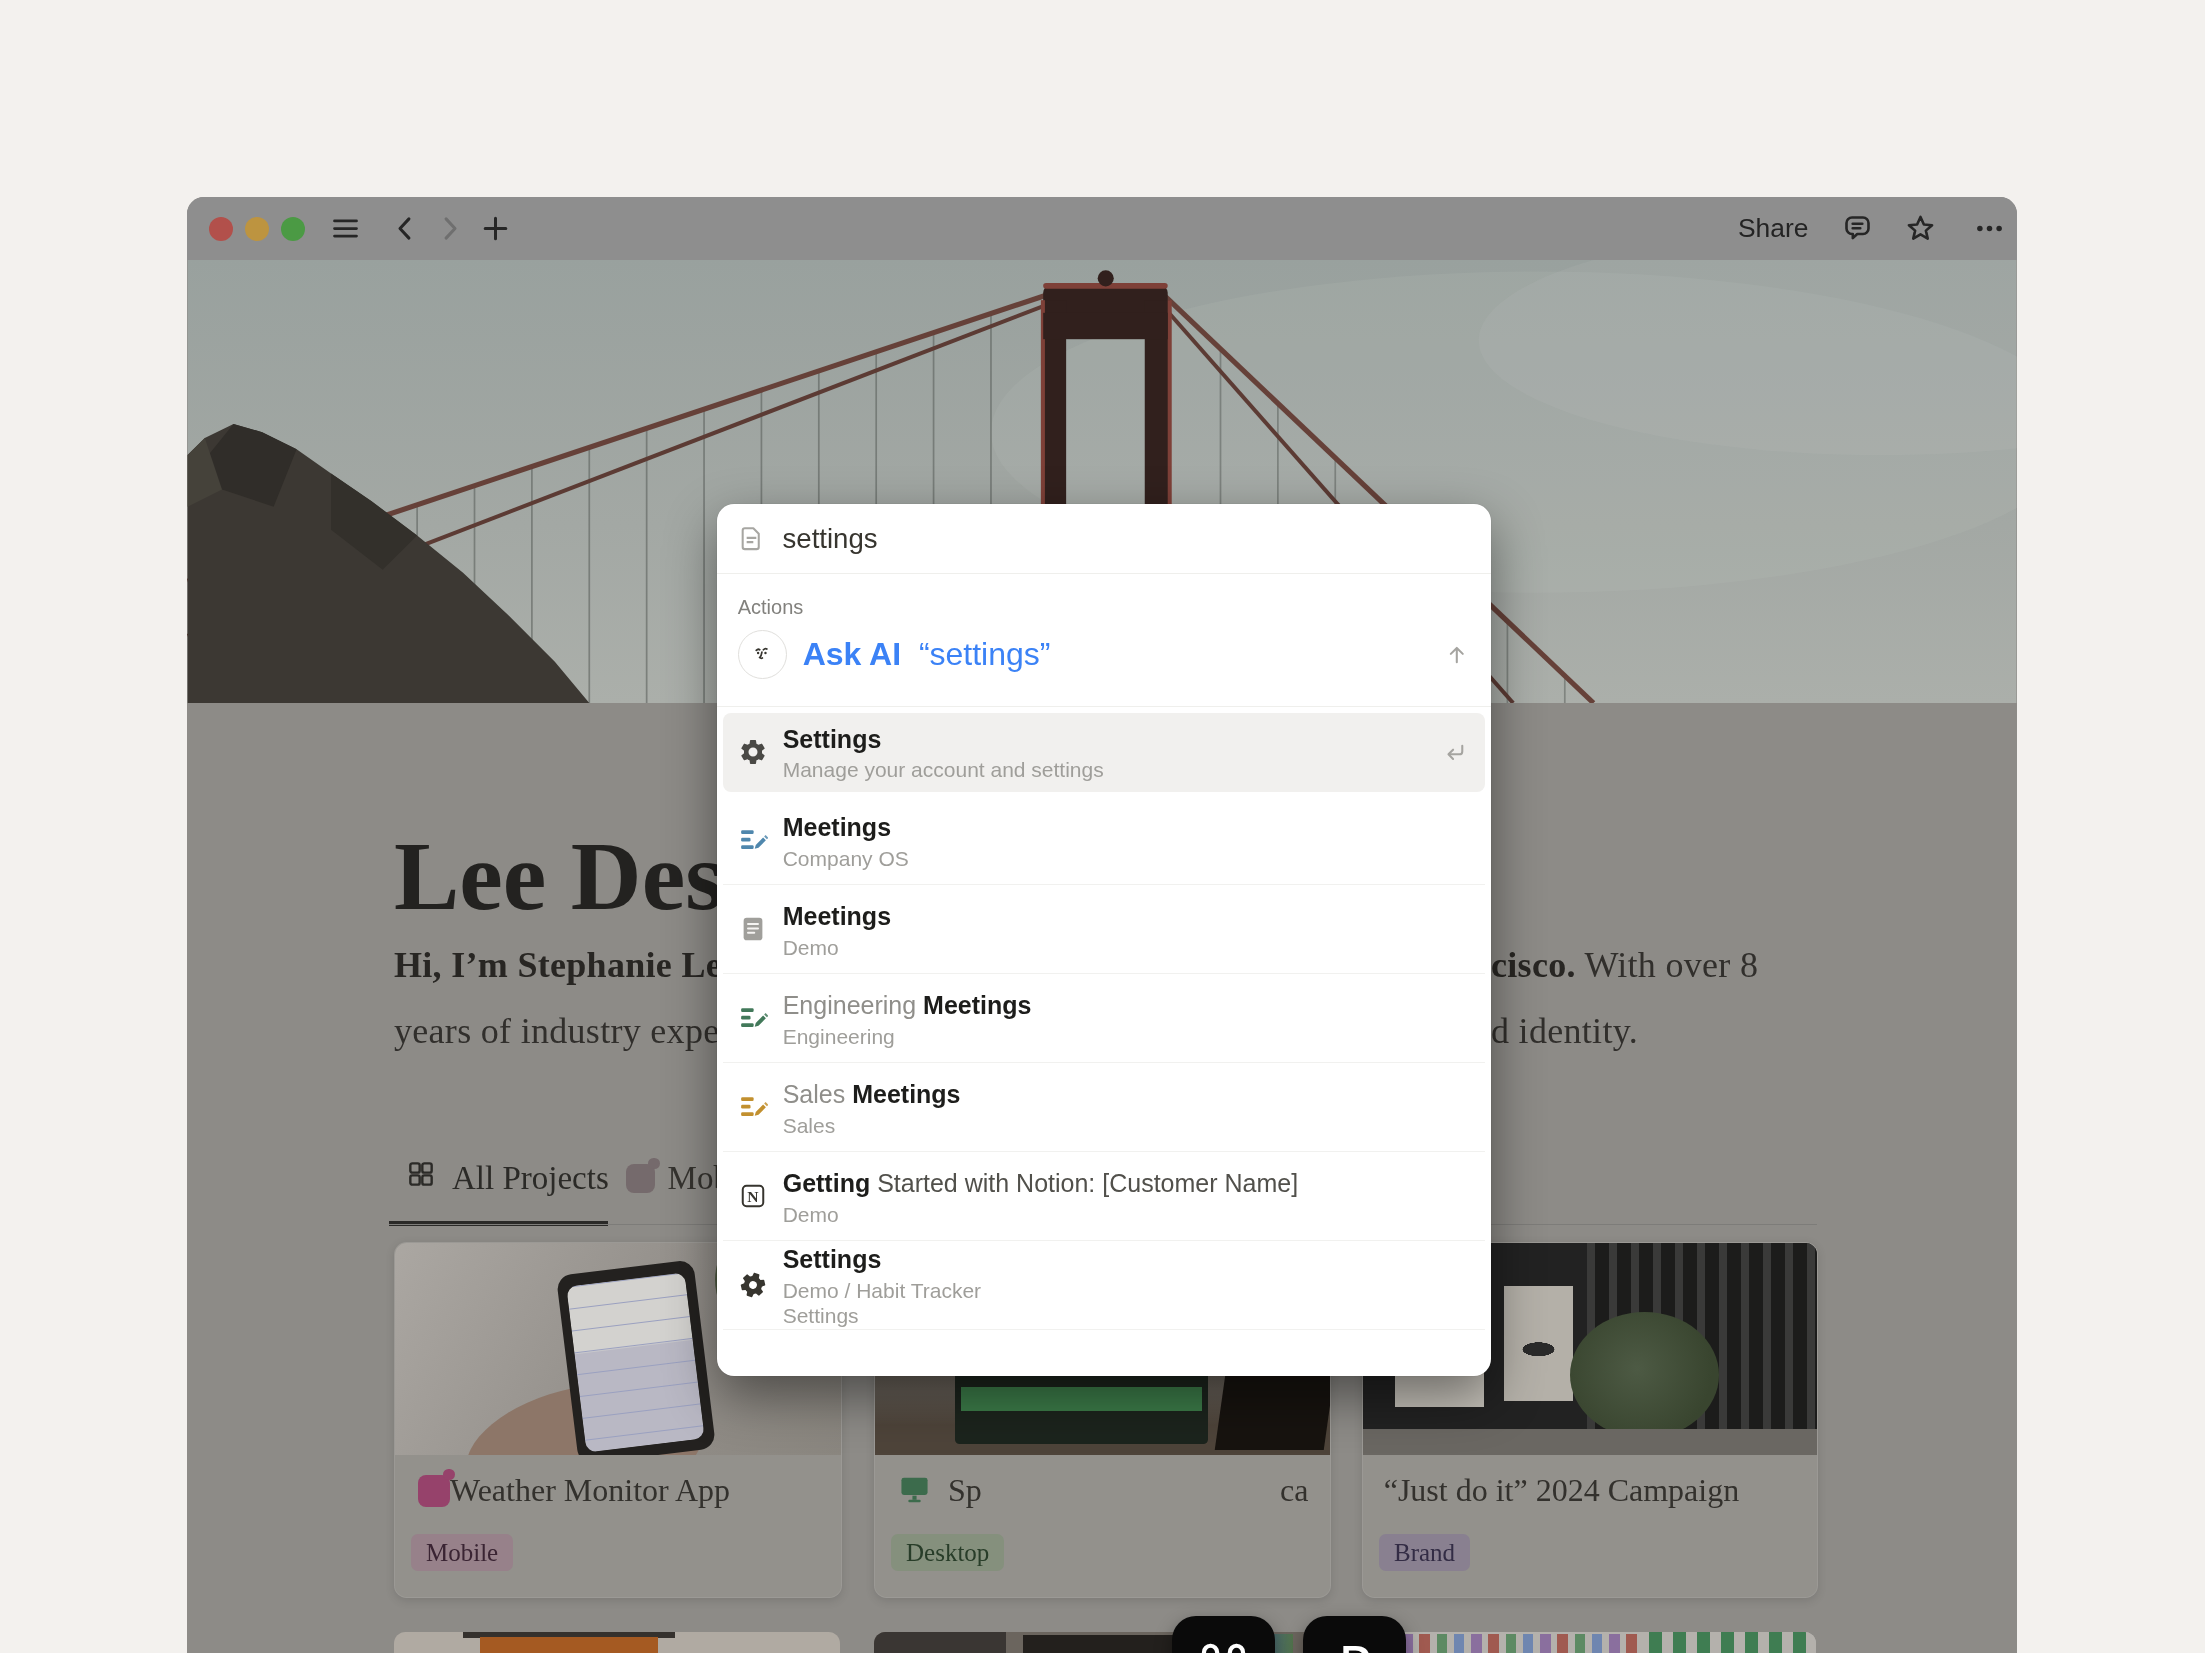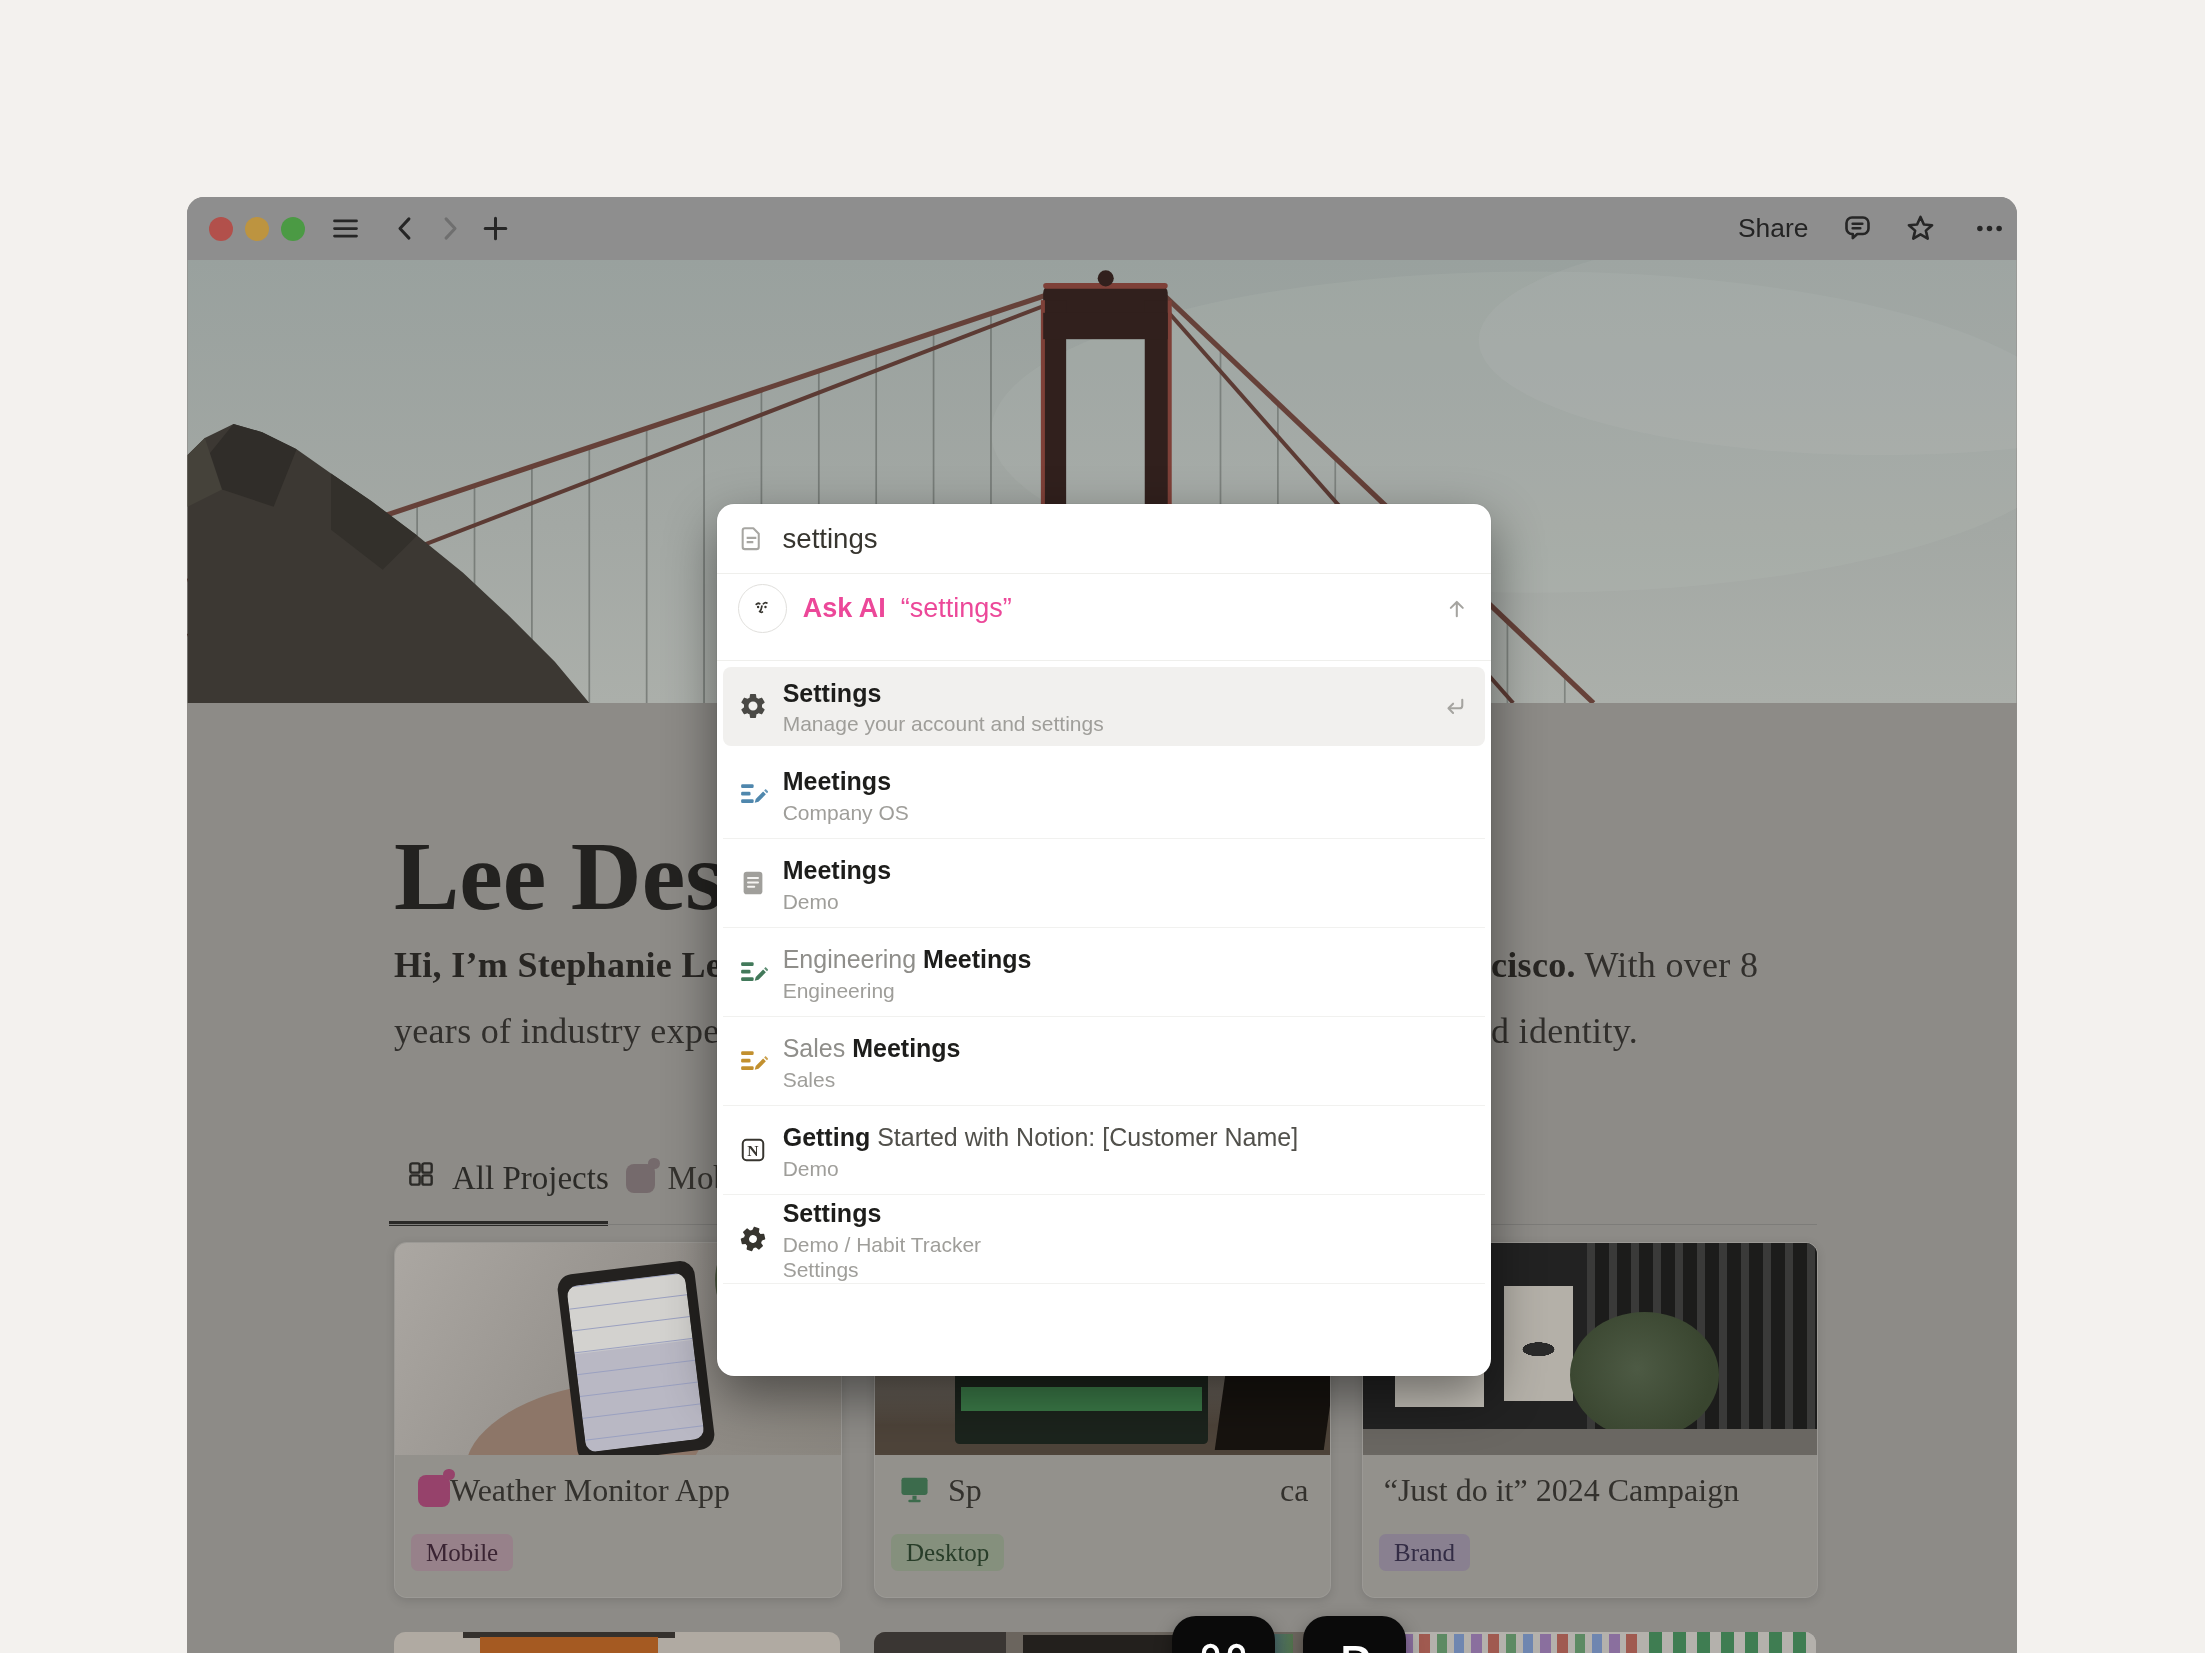--- a/index.html
+++ b/index.html
@@ -121,21 +121,21 @@
     border-bottom:1.1px solid #efefec;}
   #search-doc-icon{width:29px;height:29px;color:#a7a6a2;}
   #search-doc-icon svg{width:100%;height:100%;}
   #search-query{margin-left:17px;font-size:27.6px;color:#37352f;}
   .section-label{margin:22px 0 0 20.7px;font-size:20px;color:#82817d;font-weight:500;height:24px;}
   #askai-row{display:flex;align-items:center;height:55px;margin:6.9px 5.7px 0 5.7px;padding:0 15px;
     border-radius:8px;}
   #askai-circle{width:47px;height:47px;border-radius:50%;border:1.1px solid #e0dfdc;background:#fff;
     display:flex;align-items:center;justify-content:center;color:#37352f;}
   #askai-circle svg{width:27.6px;height:27.6px;}
-  #askai-text{margin-left:16px;font-size:27px;color:#ec4899;}
+  #askai-text{margin-left:16px;font-size:32px;color:#3b82f6;}
   #askai-text .bold{font-weight:600;}
   .trail-icon{margin-left:auto;width:27.6px;height:27.6px;color:#a5a4a0;}
   .trail-icon svg{width:100%;height:100%;}
   #actions-divider{height:1.1px;background:#efefec;margin-top:24px;}
   #best-label{margin-top:6.9px;}
   #result-rows{margin-top:5.7px;padding:0 5.7px;}
   .result-row{position:relative;height:88px;border-bottom:1.1px solid #f1f1ef;
     display:flex;align-items:center;padding-left:15px;}
   .result-row.highlighted{height:79px;background:#f1f0ee;border-radius:8px;border-bottom:none;
     margin-bottom:4.6px;}
@@ -348,20 +348,21 @@
     <div id="search-row">
       <span id="search-doc-icon">
         <svg viewBox="0 0 24 24" fill="none" stroke="currentColor" stroke-width="1.7" stroke-linejoin="round">
           <path d="M6.5 3.5h7l4.5 4.5v11a1.8 1.8 0 0 1-1.8 1.8H6.5a1.8 1.8 0 0 1-1.8-1.8V5.3a1.8 1.8 0 0 1 1.8-1.8z"></path>
           <path d="M8 11.5h8M8 15h5.5"></path>
           </svg>
       </span>
       <span id="search-query">settings</span>
     </div>
 
+    <div class="section-label">Actions</div>
 
     <div id="askai-row">
       <span id="askai-circle">
         <svg viewBox="0 0 24 24" fill="none" stroke="currentColor" stroke-width="1.5" stroke-linecap="round">
           <circle cx="8.8" cy="10.4" r="1.05" fill="currentColor" stroke="none"></circle>
           <circle cx="15.2" cy="10.4" r="1.05" fill="currentColor" stroke="none"></circle>
           <path d="M7.2 8.2q1.5-1.7 3-.6M13.4 7.6q1.5-1.7 3-.6"></path>
           <path d="M12.1 9.6q-.5 3.4-1.9 4.9q1.1.9 2.3.3"></path>
           </svg>
       </span>

